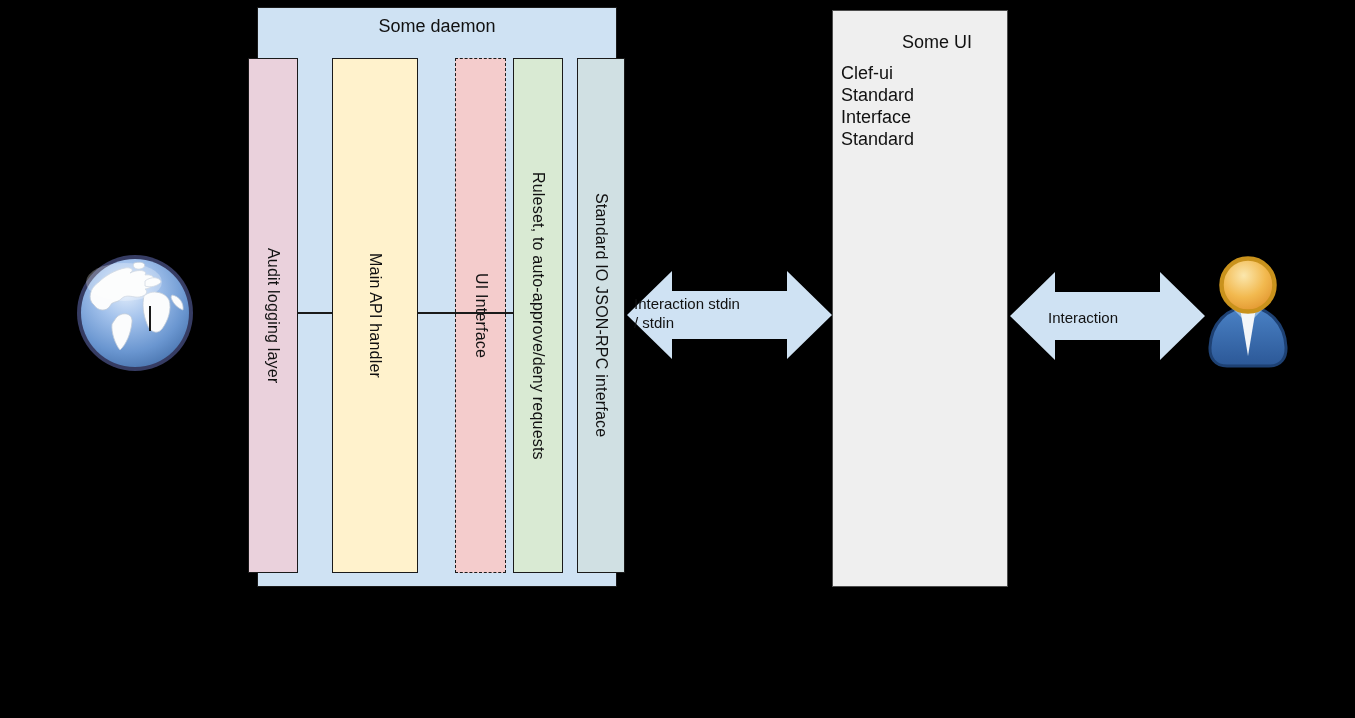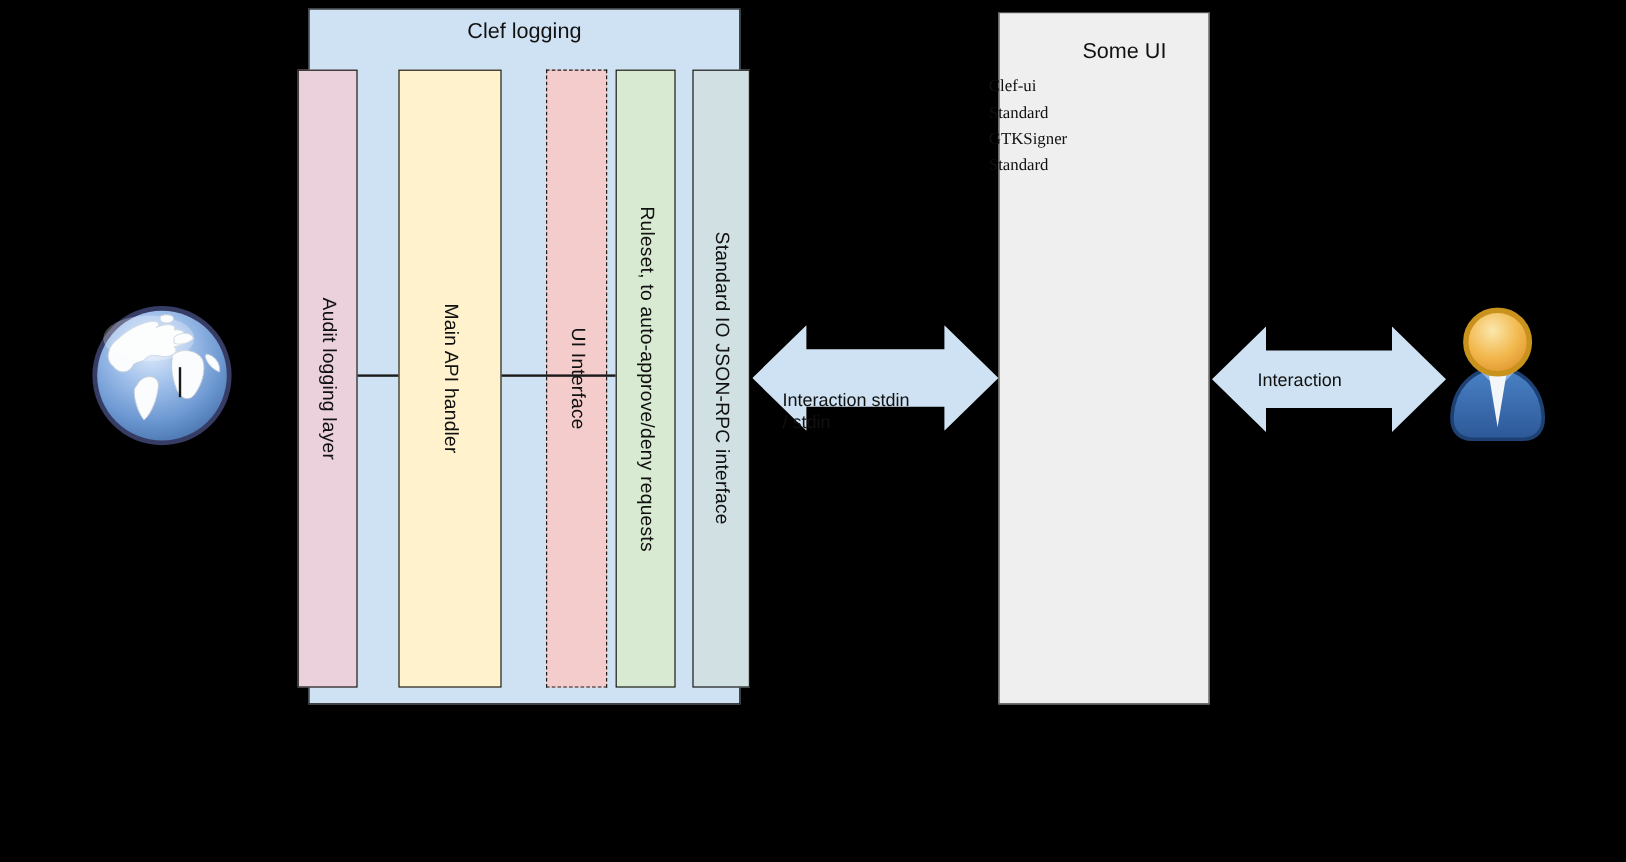--- a/index.html
+++ b/index.html
@@ -22,36 +22,36 @@
   .bar-stdio  {left:577px;width:48px;background:#d0e0e3;border:1.5px solid #1a1a1a;}
   
   .conn{background:#1a1a1a;z-index:3;}
   .conn-1{left:298px;top:312px;width:34px;height:2px;}
   .conn-2{left:418px;top:312px;width:95px;height:2px;}
   .conn-globe{left:149px;top:306px;width:2px;height:25px;}
   
   .someui-box{left:832px;top:10px;width:176px;height:577px;background:#efefef;
               border:1px solid #4d4d4d;box-sizing:border-box;z-index:1;}
   .someui-title{left:832px;top:20px;width:210px;text-align:center;font-size:18px;z-index:2;margin-top:12px;}
-  .someui-list{left:824px;top:62px;width:160px;font-size:14px;line-height:22px;z-index:2;font-family:Liberation Serif, serif;}
+  .someui-list{left:841px;top:62px;width:160px;font-size:18px;line-height:22px;z-index:2;}
   .someui-list div{white-space:nowrap;}
   
   .arrow-wrap{z-index:2;}
   .arrow-label{font-size:15px;line-height:19px;z-index:3;white-space:nowrap;}
-  .arrow1-label{left:652px;top:294px;margin-top:30px;}
+  .arrow1-label{left:634px;top:294px;}
   .arrow2-label{left:1048px;top:308px;}
   
   .globe-wrap{left:74px;top:252px;width:122px;height:122px;z-index:2;}
   .person-wrap{left:1202px;top:256px;width:92px;height:117px;z-index:2;}
 </style>
 </head>
 <body>
 
 <div class="abs clef-box"></div>
-<div class="abs clef-title">Clef logging</div>
+<div class="abs clef-title">Some daemon</div>
 
 <div class="abs bar bar-audit">
   <span>Audit logging layer</span>
 </div>
 <div class="abs bar bar-main">
   <span>Main API handler</span>
 </div>
 <div class="abs bar bar-ui">
   <span>UI Interface</span>
 </div>
@@ -88,21 +88,21 @@
     </g>
     <ellipse cx="50" cy="30" rx="38" ry="19" fill="#ffffff" opacity="0.28"></ellipse>
   </svg>
 </div>
 
 <div class="abs someui-box"></div>
 <div class="abs someui-title">Some UI</div>
 <div class="abs someui-list">
   <div>Clef-ui</div>
   <div>Standard</div>
-  <div>GTKSigner</div>
+  <div>Interface</div>
   <div>Standard</div>
 </div>
 
 <div class="abs arrow-wrap" style="left:627px;top:271px;width:205px;height:88px;">
   <svg width="205" height="88" viewBox="0 0 205 88">
     <polygon points="0,44 45,0 45,20 160,20 160,0 205,44 160,88 160,68 45,68 45,88" fill="#cfe2f3"></polygon>
   </svg>
 </div>
 <div class="abs arrow-label arrow1-label">
   <div>Interaction stdin</div>

